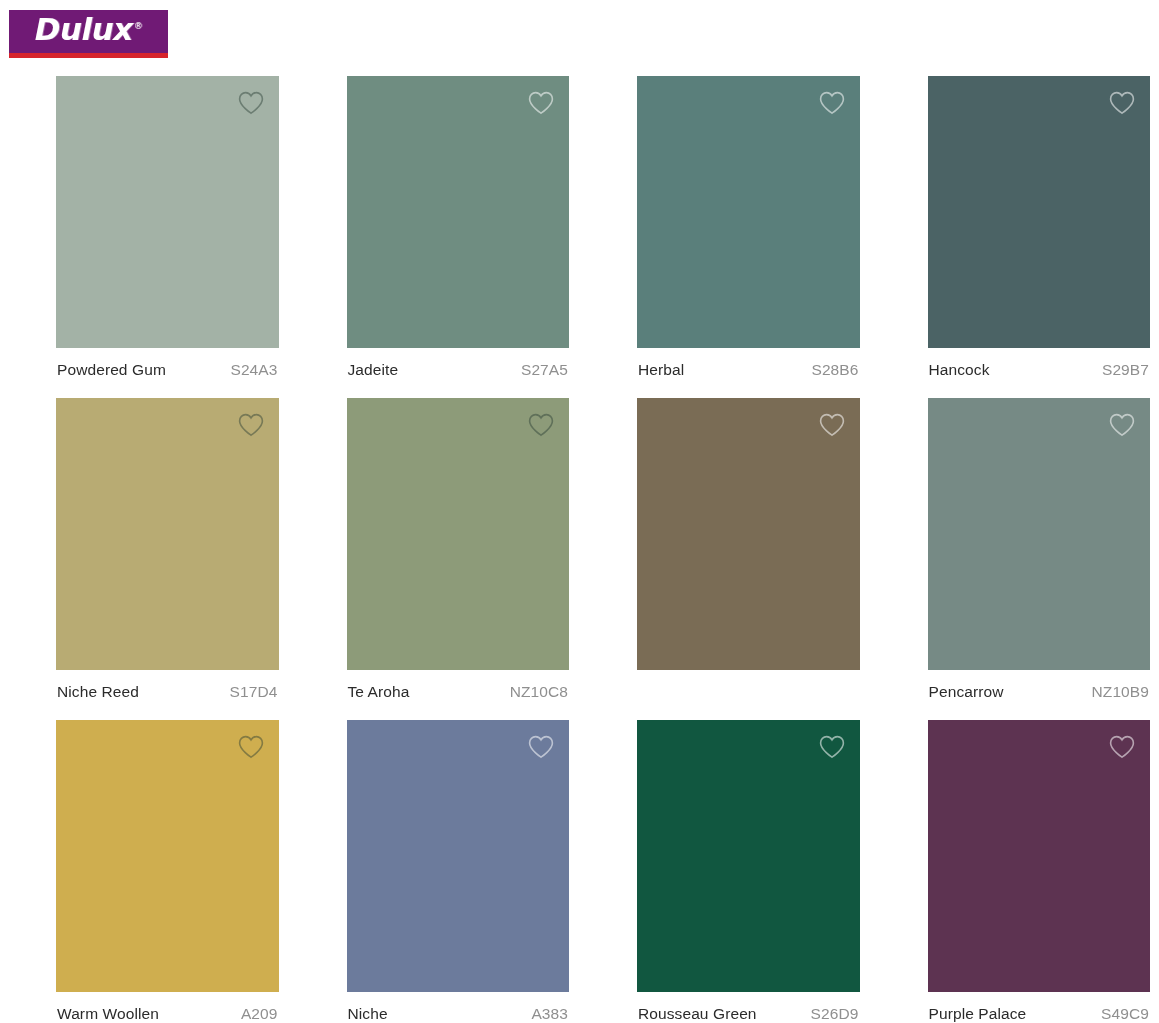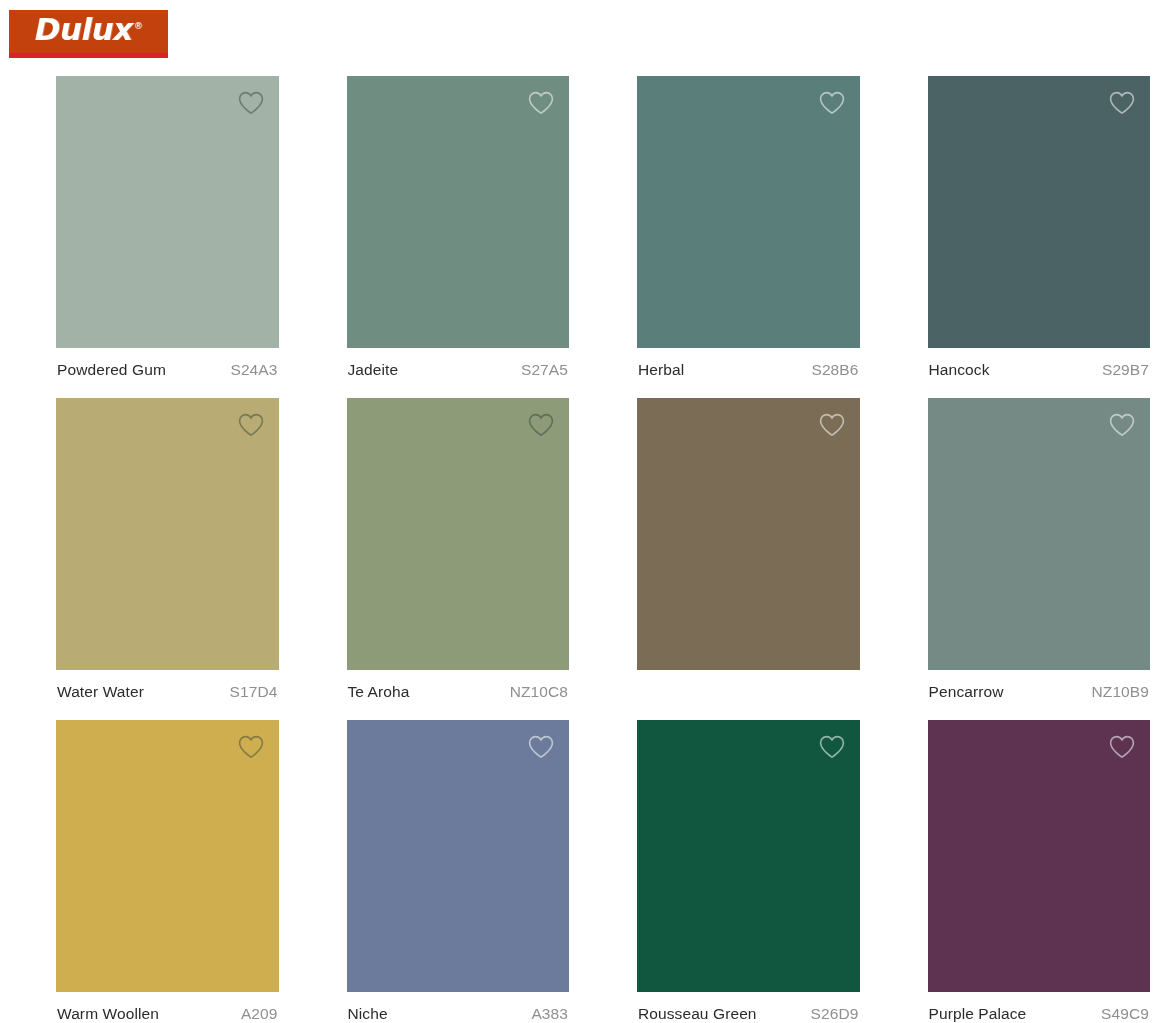--- a/index.html
+++ b/index.html
@@ -19,21 +19,21 @@
   .header {
     height: 76px;
     position: relative;
   }
   .logo {
     position: absolute;
     left: 9px;
     top: 10px;
     width: 159px;
     height: 48px;
-    background: #c2410c;
+    background: #701a75;
     border-bottom: 5px solid #d7242c;
     box-sizing: border-box;
     display: flex;
     align-items: center;
     justify-content: center;
     overflow: hidden;
   }
   .logo-text {
     color: #ffffff;
     font-family: "DejaVu Sans", sans-serif;
@@ -189,21 +189,21 @@
 
   <div class="swatch-cell">
     <div class="swatch-chip light" style="background: rgb(184, 171, 115);">
       <div class="heart-btn">
         <svg viewBox="0 0 26 24" xmlns="http://www.w3.org/2000/svg" aria-hidden="true">
           <path d="M13 22.2 C13 22.2 1.6 14.6 1.6 7.9 C1.6 4.2 4.4 1.6 7.6 1.6 C10.1 1.6 12.0 3.1 13 4.9 C14.0 3.1 15.9 1.6 18.4 1.6 C21.6 1.6 24.4 4.2 24.4 7.9 C24.4 14.6 13 22.2 13 22.2 Z"></path>
         </svg>
       </div>
     </div>
     <div class="swatch-meta">
-      <span class="swatch-name">Water Water</span>
+      <span class="swatch-name">Niche Reed</span>
       <span class="swatch-code">S17D4</span>
     </div>
   </div>
 
   <div class="swatch-cell">
     <div class="swatch-chip light" style="background: rgb(141, 155, 121);">
       <div class="heart-btn">
         <svg viewBox="0 0 26 24" xmlns="http://www.w3.org/2000/svg" aria-hidden="true">
           <path d="M13 22.2 C13 22.2 1.6 14.6 1.6 7.9 C1.6 4.2 4.4 1.6 7.6 1.6 C10.1 1.6 12.0 3.1 13 4.9 C14.0 3.1 15.9 1.6 18.4 1.6 C21.6 1.6 24.4 4.2 24.4 7.9 C24.4 14.6 13 22.2 13 22.2 Z"></path>
         </svg>

